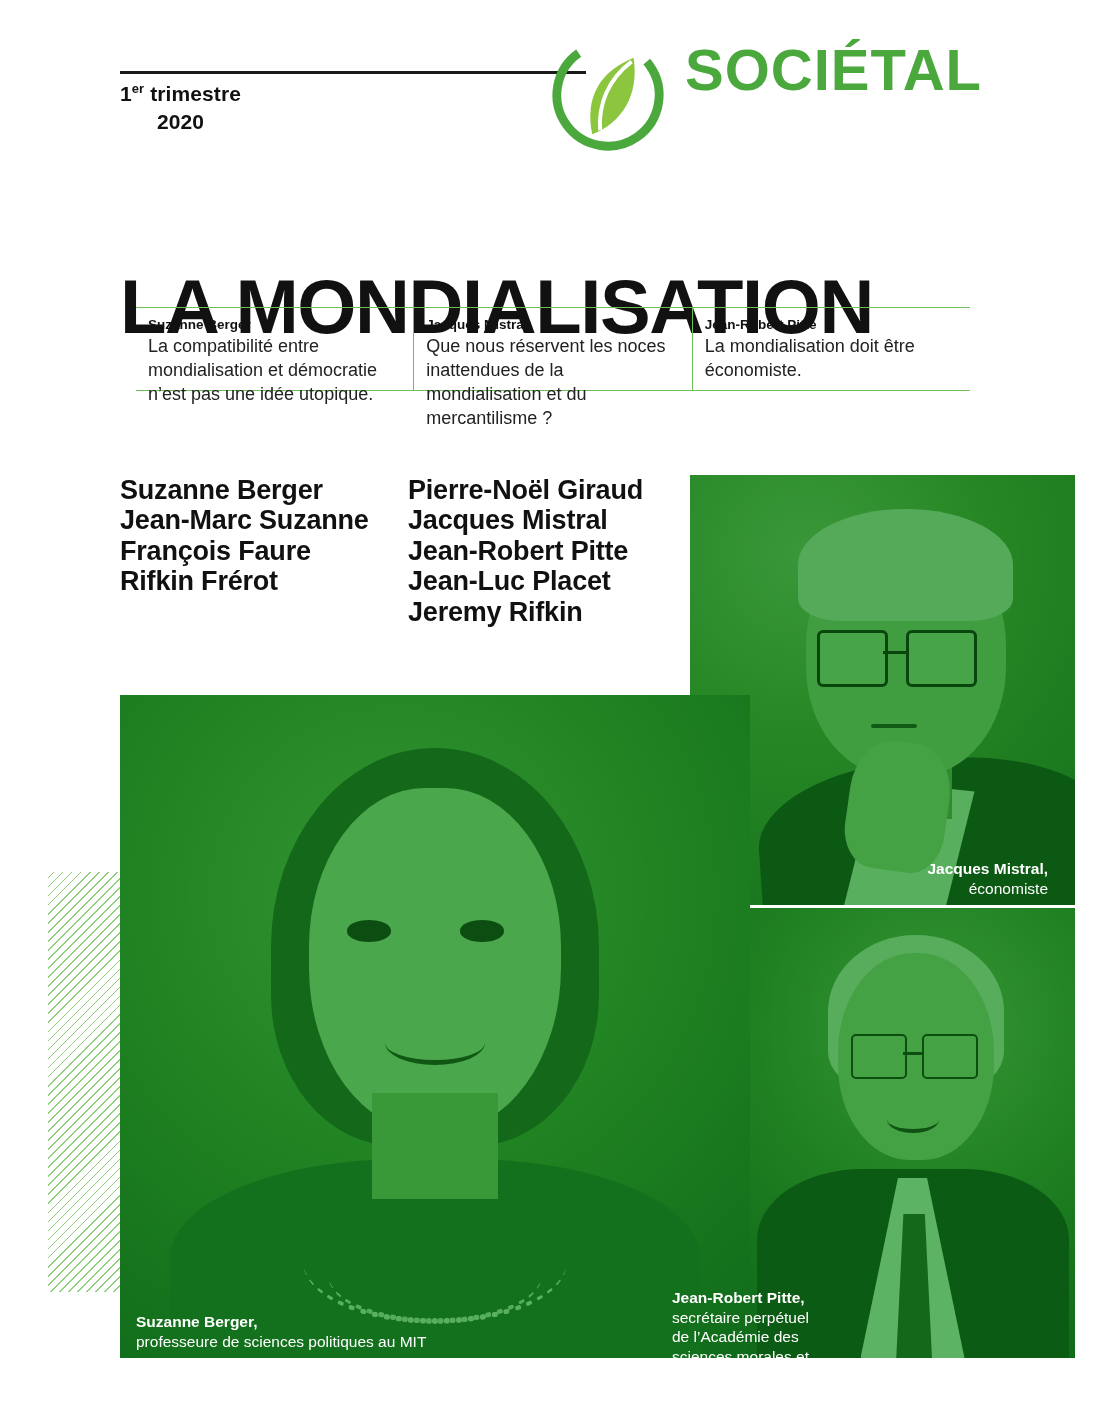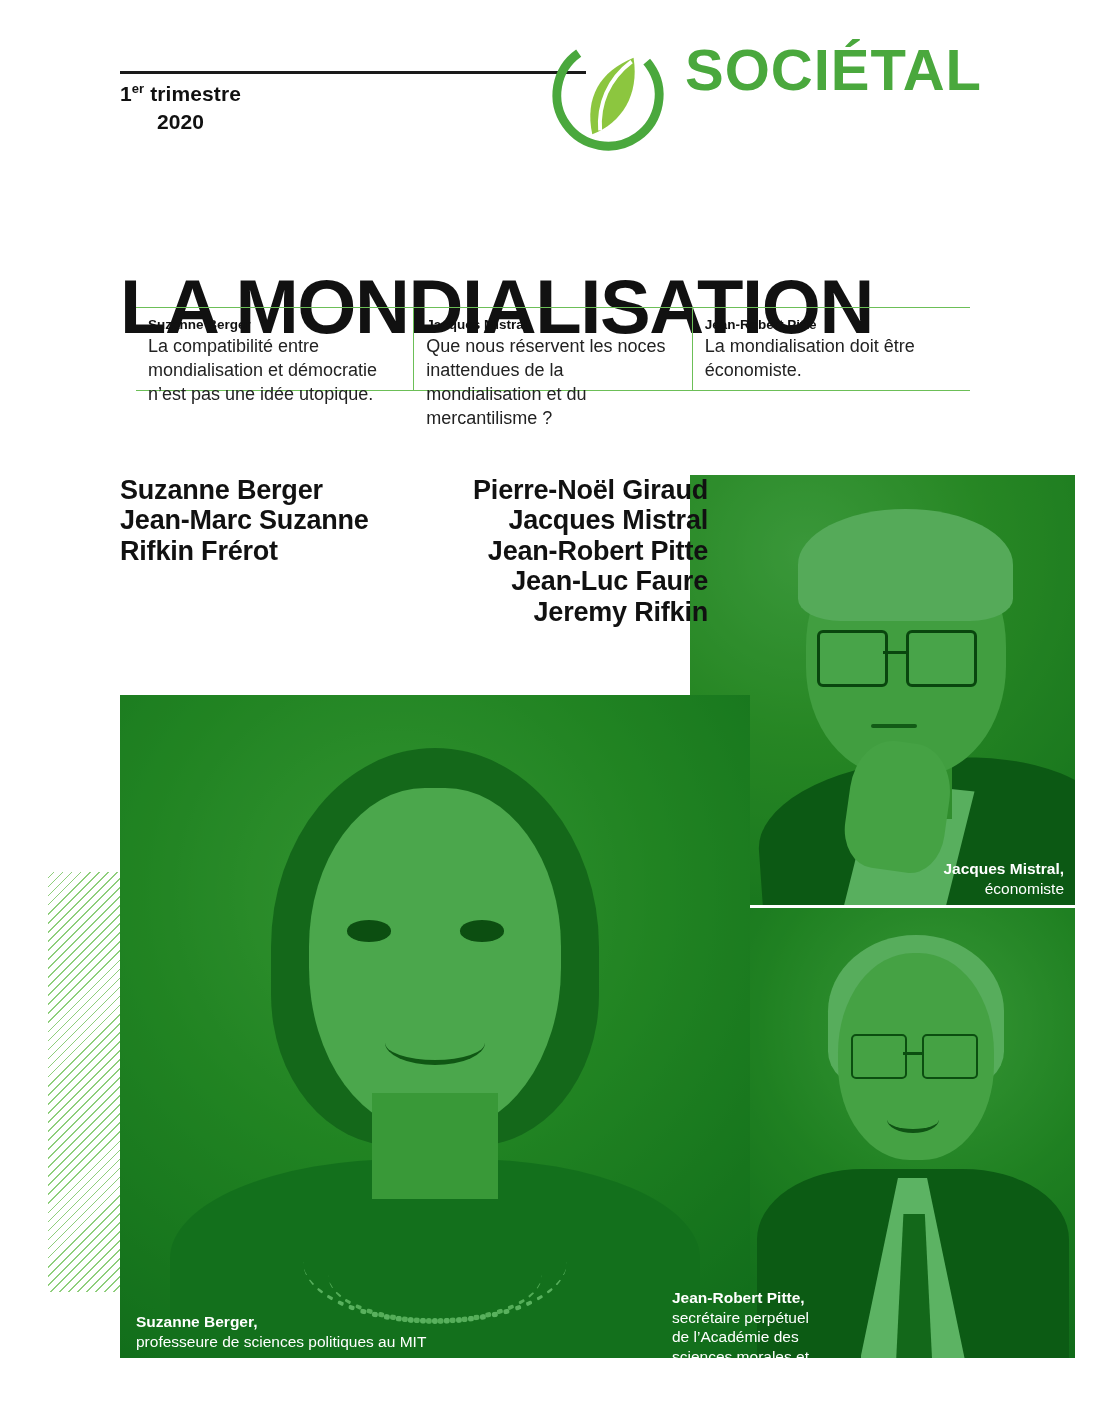--- a/index.html
+++ b/index.html
@@ -121,21 +121,21 @@
     z-index: 6;
   }
   .contrib-col {
     font-size: 27px;
     font-weight: bold;
     line-height: 1.125;
     color: #111;
     letter-spacing: -0.2px;
   }
   .contrib-col.col-1 { width: 288px; }
-  .contrib-col.col-2 { width: 300px; text-align: right; }
+  .contrib-col.col-2 { width: 300px; }
 
   
   .collage {
     position: absolute;
     left: 0; top: 0;
     width: 1100px; height: 1422px;
     z-index: 1;
   }
 
   
@@ -411,21 +411,21 @@
   
   .caption {
     position: absolute;
     color: #ffffff;
     font-size: 15.5px;
     line-height: 1.26;
     z-index: 8;
   }
   .caption b { font-weight: bold; }
   .cap-mistral {
-    right: 36px;
+    right: 52px;
     top: 859px;
     text-align: right;
     width: 260px;
   }
   .cap-berger {
     left: 136px;
     top: 1312px;
     width: 520px;
   }
   .cap-pitte {
@@ -526,27 +526,28 @@
       <div class="p-smile"></div>
       <div class="tint green"></div>
     </div>
   </div>
 </div>
 
 <div class="contributors">
   <div class="contrib-col col-1">
     <div>Suzanne Berger</div>
     <div>Jean-Marc Suzanne</div>
+    <div>François Faure</div>
     <div>Rifkin Frérot</div>
   </div>
   <div class="contrib-col col-2">
     <div>Pierre-Noël Giraud</div>
     <div>Jacques Mistral</div>
     <div>Jean-Robert Pitte</div>
-    <div>Jean-Luc Faure</div>
+    <div>Jean-Luc Placet</div>
     <div>Jeremy Rifkin</div>
   </div>
 </div>
 
 <div class="caption cap-mistral">
   <b>Jacques Mistral,</b><br>
   <span>économiste</span>
 </div>
 
 <div class="caption cap-berger">

